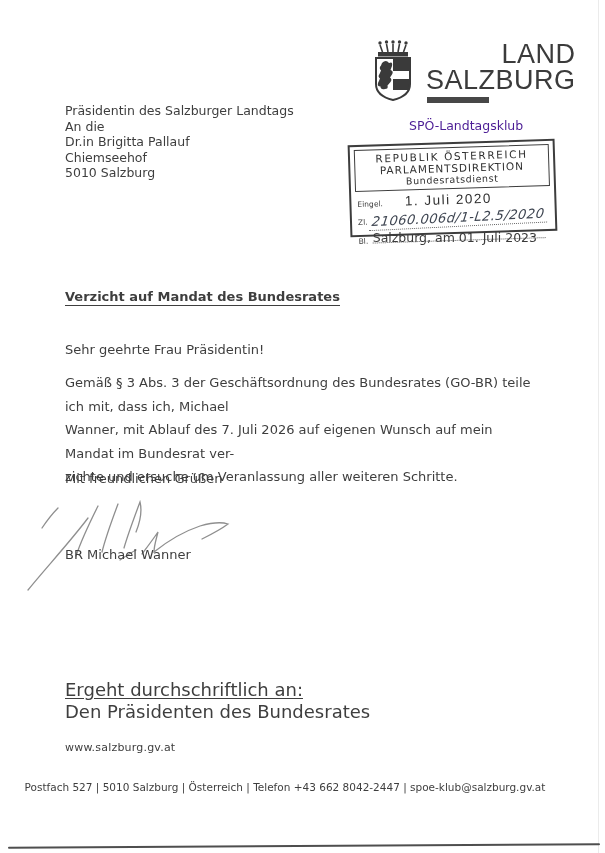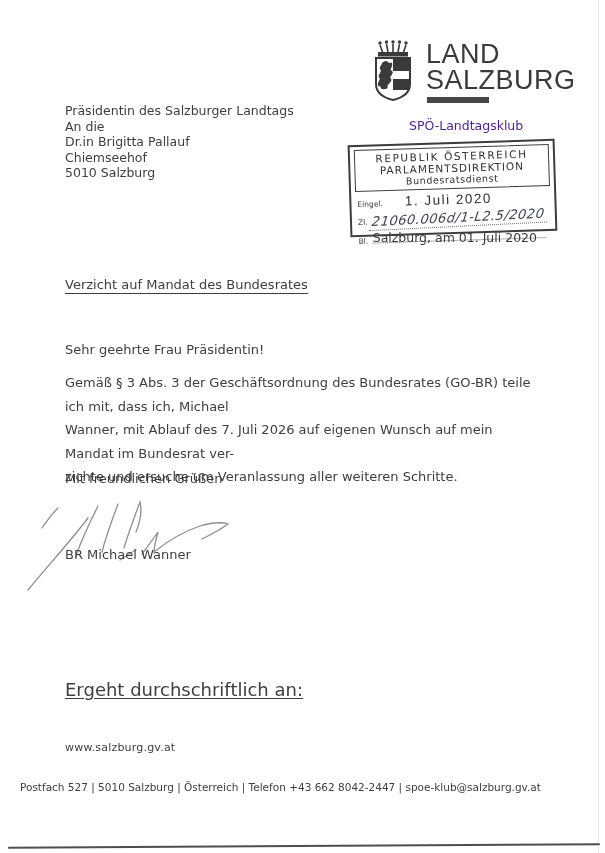--- a/index.html
+++ b/index.html
@@ -6,21 +6,21 @@
   .page {
     position:relative; width:605px; height:853px; margin:0 auto;
     background:#ffffff; overflow:hidden;
     font-family:"DejaVu Sans", sans-serif; color:#3e3e3e;
   }
   
   .crest { position:absolute; left:368px; top:40px; }
   .brand {
     position:absolute; left:426px; top:41px;
     font-family:"Liberation Sans", sans-serif;
-    font-size:27px; line-height:26px; letter-spacing:0.5px; color:#3b3b3b;
+    font-size:27px; line-height:26px; letter-spacing:0.5px; color:#3b3b3b;text-align:right;
   }
   .brand-bar { position:absolute; left:427px; top:97px; width:62px; height:6px; background:#474747; }
   .club { position:absolute; left:409px; top:118px; font-size:12.5px; color:#4c1d95; }
 
   
   .recipient { position:absolute; left:65px; top:103px; font-size:12.5px; line-height:15.5px; }
 
   
   .stamp {
     position:absolute; left:349px; top:142px; width:207px; height:92px;
@@ -41,33 +41,33 @@
     font-style:italic; font-size:13px; margin-left:2px; color:#3d4450;
     transform:skewX(-10deg) rotate(-1deg); letter-spacing:0.5px; white-space:nowrap;
     border-bottom:1px dotted #6a6a6a; padding:0 4px 1px 2px;
   }
   .stamp-dots { flex:1 1 auto; border-bottom:1.5px dotted #5a5a5a; margin:0 2px 2px 4px; height:10px; }
 
   
   .date-line { position:absolute; left:300px; top:230px; width:237px; text-align:right; font-size:12.5px; color:#3a3a3a; }
 
   .subject {
-    position:absolute; left:65px; top:277px; font-size:13px; font-weight:normal;
+    position:absolute; left:65px; top:289px; font-size:13px; font-weight:bold;
     border-bottom:1.5px solid #3e3e3e; padding-bottom:1px;
   }
   .salutation { position:absolute; left:65px; top:342px; font-size:13px; }
   .body-par { position:absolute; left:65px; top:371px; width:478px; font-size:13px; line-height:23.5px; }
   .closing { position:absolute; left:65px; top:471px; font-size:13px; }
   .signature { position:absolute; left:22px; top:482px; }
   .signer { position:absolute; left:65px; top:547px; font-size:13px; }
 
   .cc { position:absolute; left:65px; top:682px; font-size:18px; line-height:15px; }
   .cc-heading { text-decoration:underline; text-underline-offset:2px; margin-bottom:7px; }
   .website { position:absolute; left:65px; top:741px; font-size:11px; font-weight:normal; letter-spacing:0.2px; }
-  .footer { position:absolute; left:20px; top:781px; width:530px; font-size:10.5px; color:#3e3e3e; }
+  .footer { position:absolute; left:20px; top:781px; width:530px; text-align:center; font-size:10.5px; color:#3e3e3e; }
 
   
   .edge-right { position:absolute; right:6px; top:0; width:1px; height:100%; background:#ebebeb; }
   .scan-line { position:absolute; left:8px; bottom:6px; width:592px; height:2px; background:#4e4e4e; transform:rotate(-0.35deg); border-radius:1px; }
 </style>
 </head>
 <body>
 
 <div class="page">
 
@@ -121,21 +121,21 @@
     <div class="stamp-row">
       <span class="stamp-label">Zl.</span>
       <span class="stamp-zl-value">21060.006d/1-L2.5/2020</span>
     </div>
     <div class="stamp-row">
       <span class="stamp-label">Bl.</span>
       <span class="stamp-dots"></span>
     </div>
   </div>
 
-  <div class="date-line">Salzburg, am 01. Juli 2020</div>
+  <div class="date-line">Salzburg, am 01. Juli 2023</div>
 
   <div class="subject">Verzicht auf Mandat des Bundesrates</div>
 
   <div class="salutation">Sehr geehrte Frau Präsidentin!</div>
 
   <div class="body-par">
     <div>Gemäß § 3 Abs. 3 der Geschäftsordnung des Bundesrates (GO-BR) teile ich mit, dass ich, Michael</div>
     <div>Wanner, mit Ablauf des 7. Juli 2026 auf eigenen Wunsch auf mein Mandat im Bundesrat ver-</div>
     <div>zichte und ersuche um Veranlassung aller weiteren Schritte.</div>
   </div>
@@ -151,20 +151,21 @@
       <path d="M98,78 C104,74 110,70 114,68"></path>
       <path d="M120,72 C126,64 132,56 136,50 C134,58 132,64 132,70 C142,62 160,50 178,44 C192,40 200,40 206,42 C198,48 188,53 180,57"></path>
       <path d="M36,26 C30,32 24,40 20,46"></path>
     </svg>
   </div>
 
   <div class="signer">BR Michael Wanner</div>
 
   <div class="cc">
     <div class="cc-heading">Ergeht durchschriftlich an:</div>
+    <div>Den Präsidenten des Bundesrates</div>
   </div>
 
   <div class="website">www.salzburg.gv.at</div>
 
   <div class="footer">Postfach 527  |  5010 Salzburg  |  Österreich  |  Telefon +43 662 8042-2447  |  spoe-klub@salzburg.gv.at</div>
 
   <div class="edge-right"></div>
   <div class="scan-line"></div>
 </div>
 

